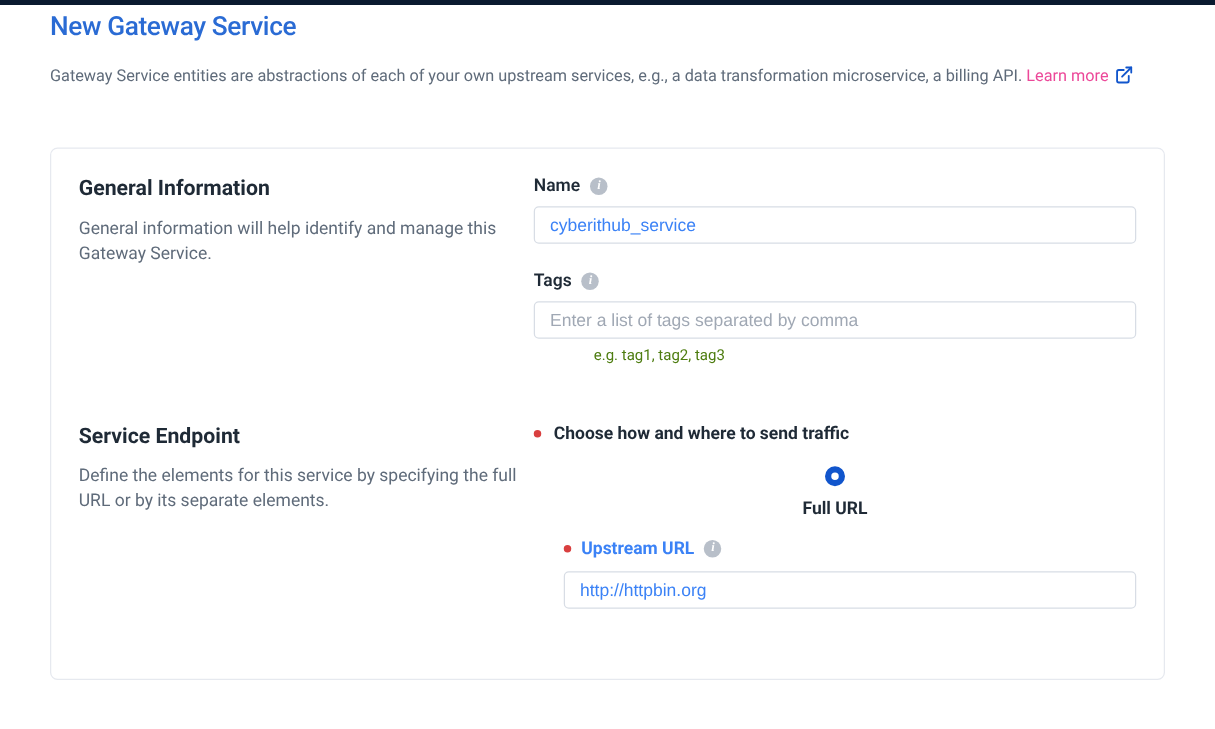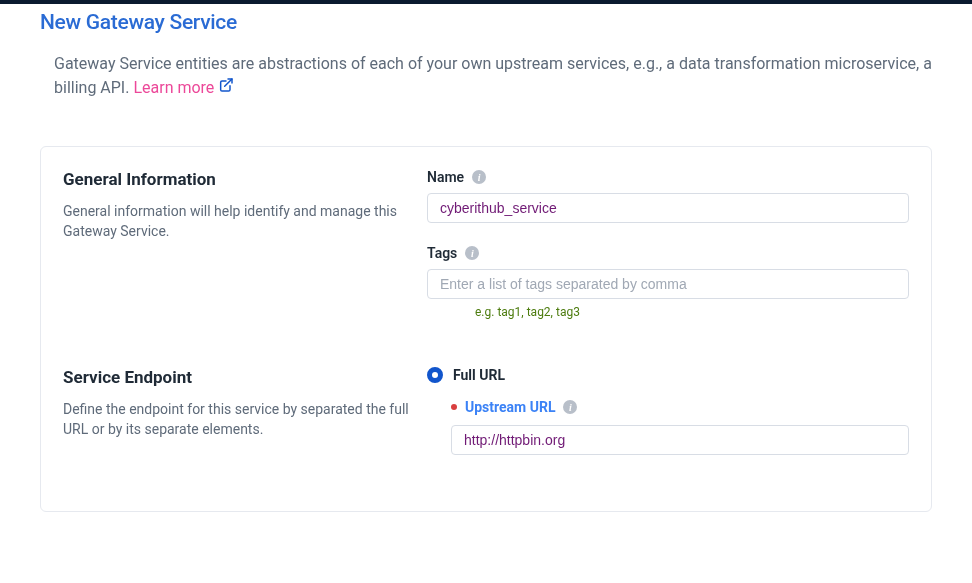--- a/index.html
+++ b/index.html
@@ -25,25 +25,24 @@
       padding: 6px 40px 0 40px;
     }
     .page-title {
       font-size: 21px;
       font-weight: 500;
       color: #2a6bd4;
       margin-bottom: 18px;
       letter-spacing: -0.3px;
     }
     .page-subtitle {
-      font-size: 16px;
+      font-size: 13px;
       color: #5f6b7a;
       line-height: 1.5;
       margin-bottom: 46px;
-      margin-left: 14px;
     }
     .learn-more {
       color: #ec4899;
       text-decoration: none;
       cursor: pointer;
       display: inline-flex;
       align-items: flex-start;
       gap: 4px;
     }
     .ext-icon {
@@ -104,21 +103,21 @@
       font-family: Georgia, serif;
       cursor: help;
     }
     .text-input {
       width: 100%;
       height: 30px;
       border: 1px solid #d8dde5;
       border-radius: 4px;
       padding: 0 12px;
       font-size: 14px;
-      color: #701a75;
+      color: #3b82f6;
       background: #fff;
     }
     .text-input::placeholder {
       color: #a0a8b4;
     }
     .helper-text {
       font-size: 12px;
       color: #4d7c0f;
       margin-top: 6px;
       margin-left: 48px;
@@ -144,20 +143,21 @@
       font-size: 14px;
       font-weight: 700;
       color: #1f2a36;
       margin-bottom: 18px;
     }
     .radio-row {
       display: flex;
       align-items: center;
       gap: 10px;
       margin-bottom: 16px;
+      flex-direction: column;
     }
     .radio {
       width: 16px;
       height: 16px;
       border-radius: 50%;
       border: 5px solid #1155cc;
       background: #fff;
       cursor: pointer;
       flex: 0 0 16px;
     }
@@ -231,24 +231,28 @@
         </div>
 
       </div>
     </div>
 
     <div class="section-gap"></div>
 
     <div class="form-row">
       <div class="form-left">
         <h2 class="section-heading">Service Endpoint</h2>
-        <p class="section-desc">Define the endpoint for this service by separated the full URL or by its separate elements.</p>
+        <p class="section-desc">Define the elements for this service by specifying the full URL or by its separate elements.</p>
       </div>
       <div class="form-right">
 
+        <div class="required-line">
+          <span class="required-dot"></span>
+          <span>Choose how and where to send traffic</span>
+        </div>
 
         <div class="radio-row">
           <span class="radio"></span>
           <span class="radio-label">Full URL</span>
         </div>
 
         <div class="nested">
           <div class="upstream-row">
             <span class="required-dot"></span>
             <span class="upstream-label">Upstream URL</span>

